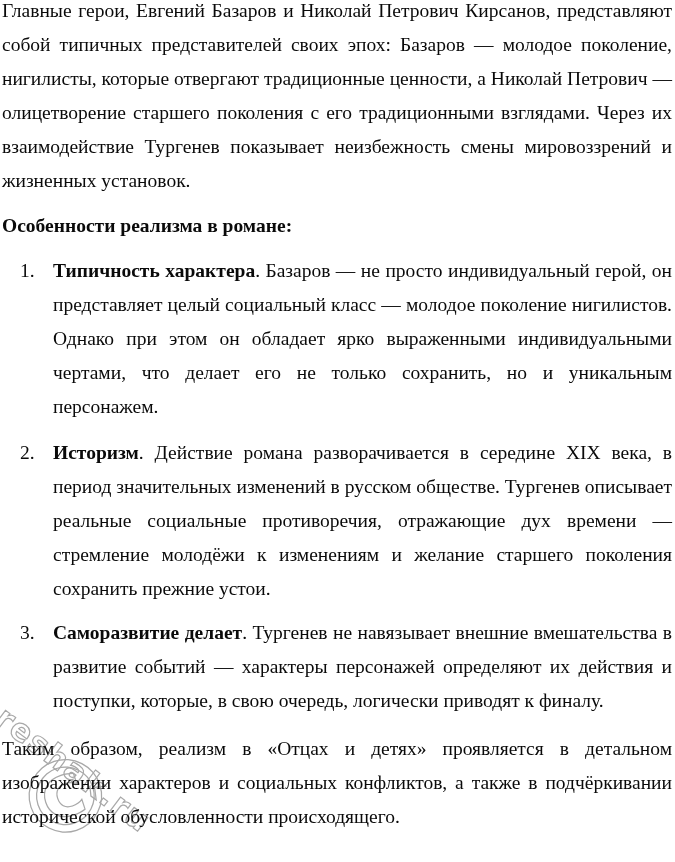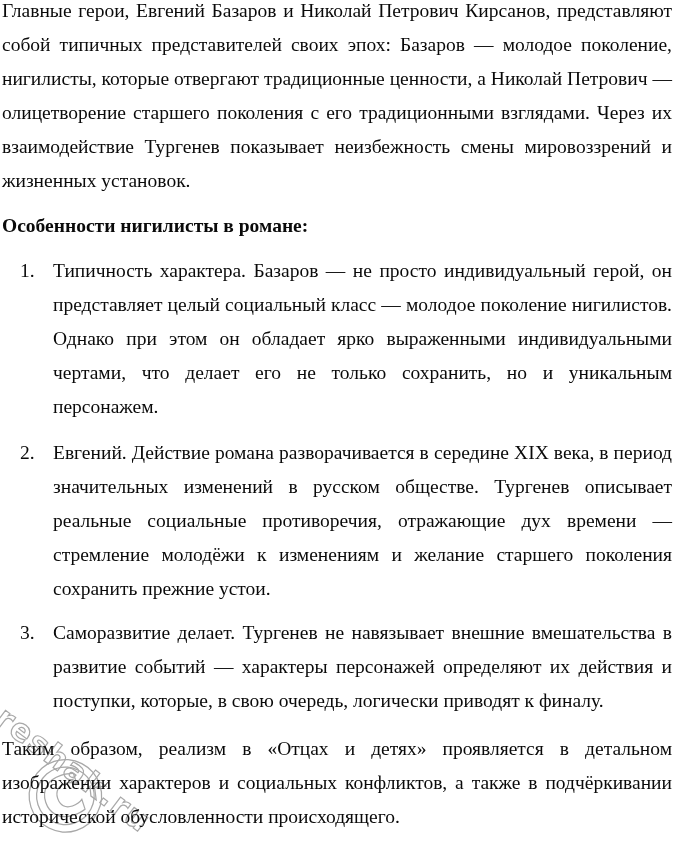--- a/index.html
+++ b/index.html
@@ -45,21 +45,21 @@
     padding-left: 51px;
     text-align: justify;
   }
   li.feature.item-2 { margin-top: 12px; }
   li.feature.item-3 { margin-top: 10px; }
   .num {
     position: absolute;
     left: 18px;
     top: 0;
   }
-  .term { font-weight: normal; }
+  .term { font-weight: bold; }
   .conclusion {
     margin: 14px 0 0 0;
     text-align: justify;
   }
   
   .watermark {
     position: absolute;
     z-index: 0;
     color: transparent;
     -webkit-text-stroke: 1.2px #a8a8a8;
@@ -89,30 +89,30 @@
 
 <div class="page">
 
   <div class="watermark wm-text">reshak.ru</div>
   <div class="watermark wm-copy">©</div>
 
   <div class="content">
 
     <p class="intro">Главные герои, Евгений Базаров и Николай Петрович Кирсанов, представляют собой типичных представителей своих эпох: Базаров — молодое поколение, нигилисты, которые отвергают традиционные ценности, а Николай Петрович — олицетворение старшего поколения с его традиционными взглядами. Через их взаимодействие Тургенев показывает неизбежность смены мировоззрений и жизненных установок.</p>
 
-    <p class="heading">Особенности нигилисты в романе:</p>
+    <p class="heading">Особенности реализма в романе:</p>
 
     <ol class="features">
       <li class="feature item-1">
         <span class="num">1.</span>
         <span class="term">Типичность характера</span><span>. Базаров — не просто индивидуальный герой, он представляет целый социальный класс — молодое поколение нигилистов. Однако при этом он обладает ярко выраженными индивидуальными чертами, что делает его не только сохранить, но и уникальным персонажем.</span>
       </li>
       <li class="feature item-2">
         <span class="num">2.</span>
-        <span class="term">Евгений</span><span>. Действие романа разворачивается в середине XIX века, в период значительных изменений в русском обществе. Тургенев описывает реальные социальные противоречия, отражающие дух времени — стремление молодёжи к изменениям и желание старшего поколения сохранить прежние устои.</span>
+        <span class="term">Историзм</span><span>. Действие романа разворачивается в середине XIX века, в период значительных изменений в русском обществе. Тургенев описывает реальные социальные противоречия, отражающие дух времени — стремление молодёжи к изменениям и желание старшего поколения сохранить прежние устои.</span>
       </li>
       <li class="feature item-3">
         <span class="num">3.</span>
         <span class="term">Саморазвитие делает</span><span>. Тургенев не навязывает внешние вмешательства в развитие событий — характеры персонажей определяют их действия и поступки, которые, в свою очередь, логически приводят к финалу.</span>
       </li>
     </ol>
 
     <p class="conclusion">Таким образом, реализм в «Отцах и детях» проявляется в детальном изображении характеров и социальных конфликтов, а также в подчёркивании исторической обусловленности происходящего.</p>
 
   </div>

